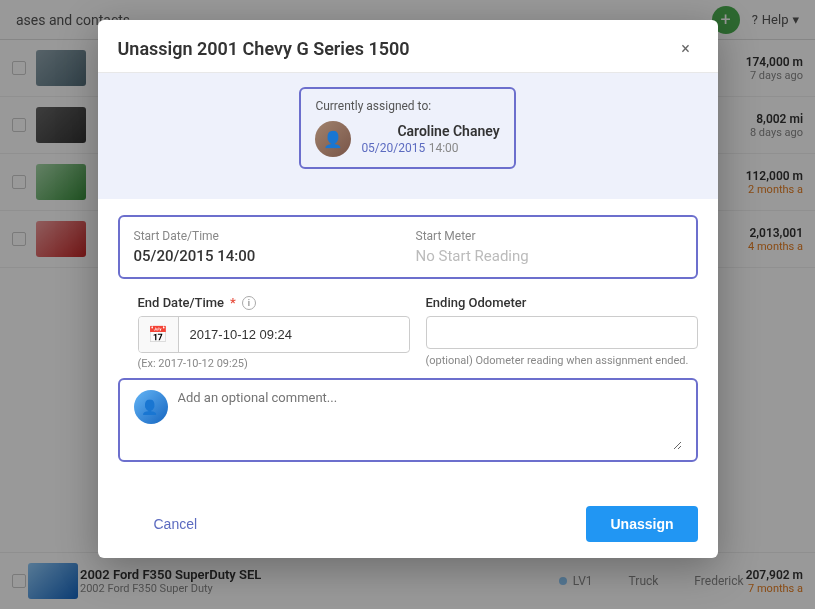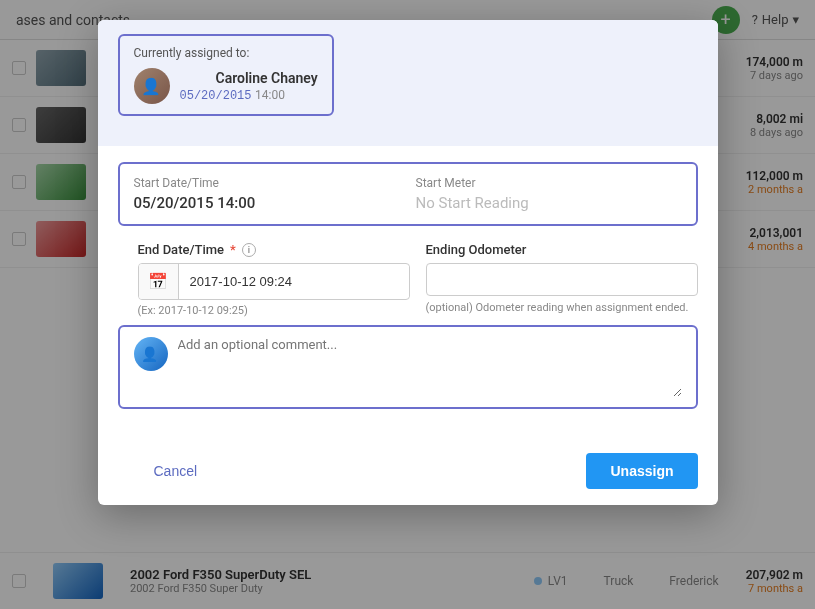--- a/index.html
+++ b/index.html
@@ -167,21 +167,20 @@
     .person-info .name {
       font-weight: 600;
       color: #333;
       font-size: 14px;
       margin-left: 36px;
     }
     .person-info .date-link {
       color: #5c6bc0;
       font-size: 12px;
       text-decoration: none;
-      font-family: Liberation Mono, monospace;
     }
     .person-info .time-text {
       color: #888;
       font-size: 12px;
     }
 
     .field-group label {
       display: block;
       font-size: 12px;
       color: #888;
@@ -400,21 +399,21 @@
       <div class="bg-checkbox"></div>
       <div class="bg-vehicle-thumb red-truck-thumb"></div>
       <div class="bg-item-details"></div>
       <div class="bg-item-right">
         <div class="mileage">2,013,001</div>
         <div class="ago-orange">4 months a</div>
       </div>
     </div>
   </div>
 
-  <div style="position:absolute; bottom: 0; left: 0; right: 0; border-top: 1px solid #eee; background: #fff; padding: 10px 12px; display: flex; align-items: center; gap: 27px;">
+  <div style="position:absolute; bottom: 0; left: 0; right: 0; border-top: 1px solid #eee; background: #fff; padding: 10px 12px; display: flex; align-items: center; gap: 2px;">
     <div class="bg-checkbox"></div>
     <div class="bg-vehicle-thumb blue-truck-thumb"></div>
     <div style="flex:1;">
       <div style="font-weight:600; font-size:13px; color:#333;">2002 Ford F350 SuperDuty SEL</div>
       <div style="font-size:11px; color:#888;">2002 Ford F350 Super Duty</div>
     </div>
     <div style="color:#888; font-size:12px; display:flex; align-items:center; gap:6px;">
       <span>
         <span style="display:inline-block; width:8px; height:8px; border-radius:50%; background:#90caf9; margin-right:3px;"></span>
         <span>LV1</span>
@@ -424,24 +423,28 @@
     </div>
     <div class="bg-item-right">
       <div class="mileage">207,902 m</div>
       <div class="ago-orange">7 months a</div>
     </div>
   </div>
 </div>
 
 <div class="overlay">
   <div class="modal">
+    <div class="modal-header">
+      <span class="modal-title">Unassign 2001 Chevy G Series 1500</span>
+      <div class="modal-close">×</div>
+    </div>
 
     <div class="modal-body">
 
-      <div style="background:#eef1fb; margin: -16px -20px; padding: 14px 20px; display: flex; align-items: flex-start; margin-bottom: 16px;">
+      <div style="background:#eef1fb; margin: -16px -20px; padding: 14px 4px; display: flex; align-items: flex-start; margin-bottom: 16px; justify-content: center;">
         <div class="assigned-section">
           <div class="assigned-label">Currently assigned to:</div>
           <div class="assigned-person">
             <div class="avatar">
               <div class="avatar-img">👤</div>
             </div>
             <div class="person-info">
               <div class="name">Caroline Chaney</div>
               <div>
                 <a href="#" class="date-link">05/20/2015</a>

